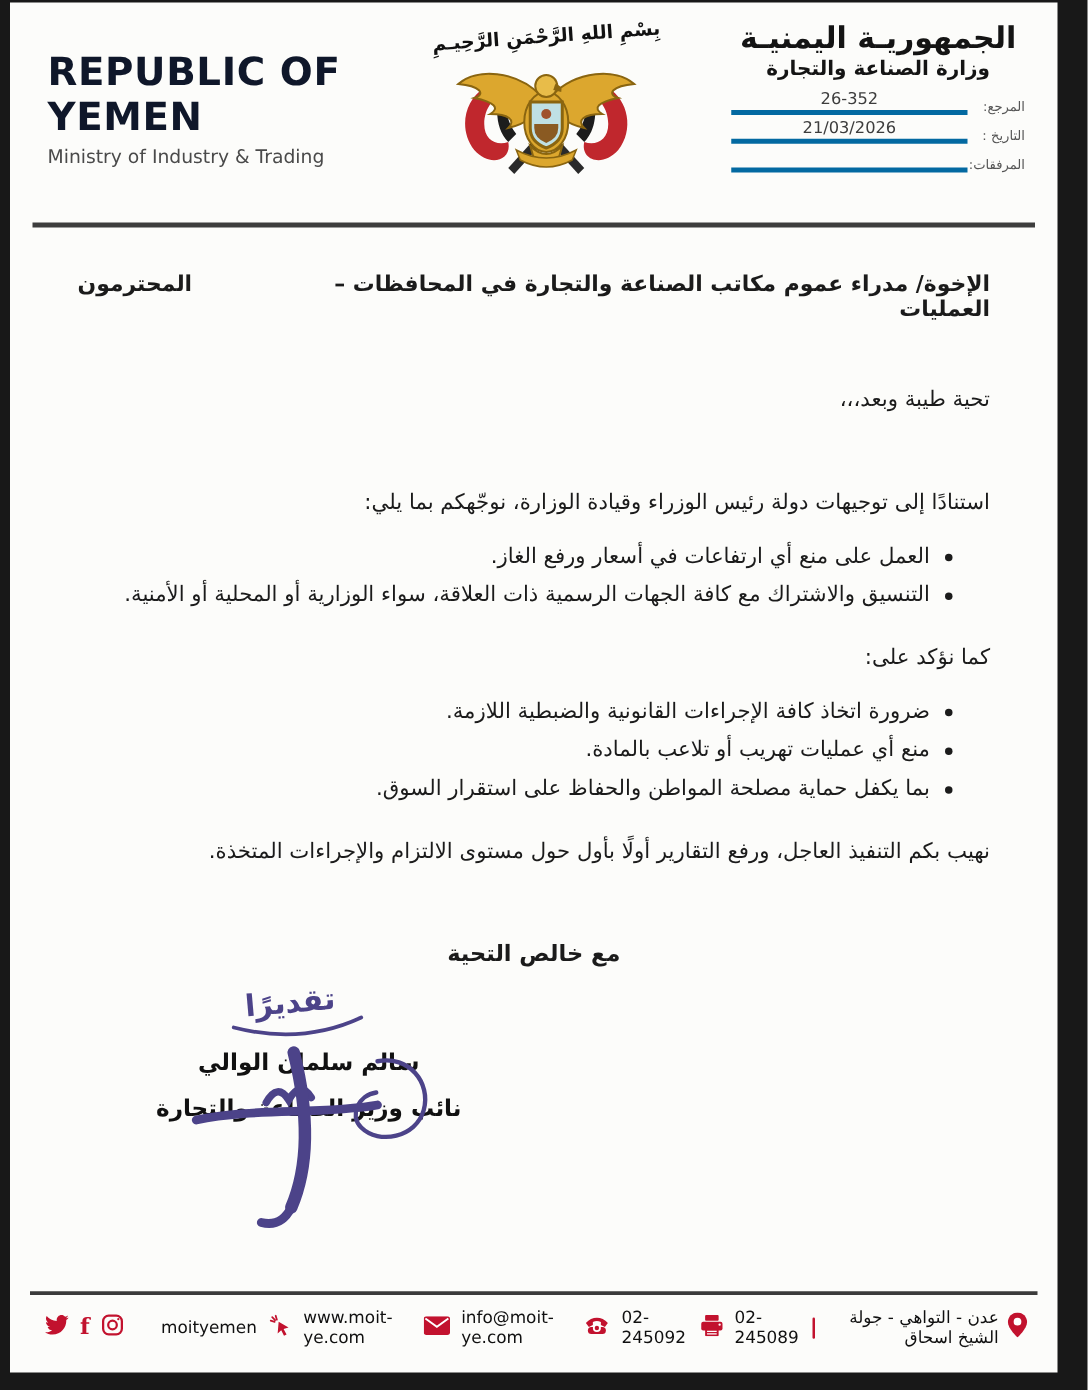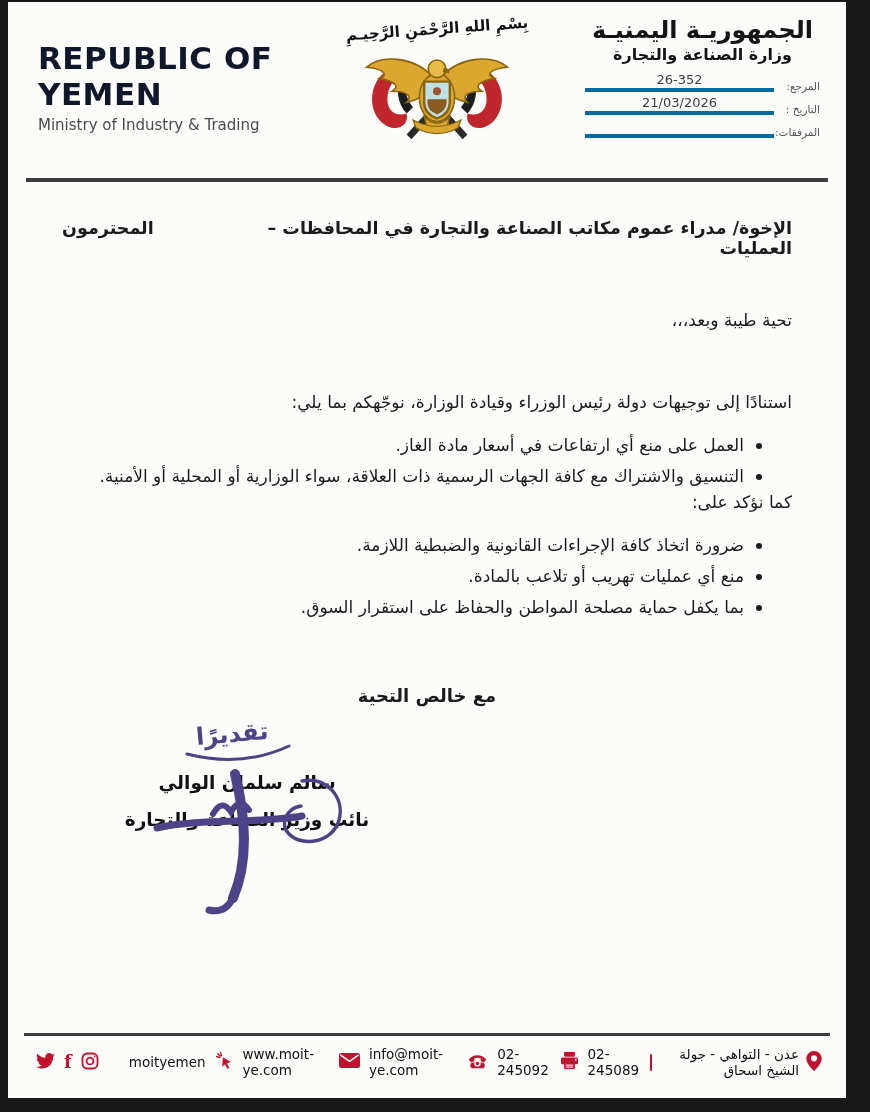--- a/index.html
+++ b/index.html
@@ -45,21 +45,21 @@
     margin-top:36px;align-items:baseline;
   }
   .greeting{margin-top:52px;}
   .intro{margin-top:62px;}
   ul.points{margin:18px 26px 0 0;padding:0;list-style:none;}
   ul.points li{position:relative;padding-right:22px;line-height:31px;}
   ul.points li::before{
     content:"";position:absolute;right:4px;top:13px;width:6px;height:6px;
     border-radius:50%;background:#1b1b1b;
   }
-  .emphasis-intro{}
+  .emphasis-intro{margin-top:24px;}
   .closing{margin-top:24px;}
   .salutation{margin-top:62px;text-align:center;font-weight:bold;font-size:18px;}
   
   .sig-block{
     position:relative;direction:rtl;margin:14px 0 0 0;
     width:330px;margin-right:380px; 
     text-align:center;height:190px;
   }
   .sig-word{
     font-size:24px;font-weight:bold;transform:rotate(-5deg);
@@ -149,32 +149,33 @@
     <div class="recipient">
       <span>الإخوة/ مدراء عموم مكاتب الصناعة والتجارة في المحافظات – العمليات</span>
       <span>المحترمون</span>
     </div>
 
     <div class="greeting">تحية طيبة وبعد،،،</div>
 
     <div class="intro">استنادًا إلى توجيهات دولة رئيس الوزراء وقيادة الوزارة، نوجّهكم بما يلي:</div>
 
     <ul class="points">
-        <li>العمل على منع أي ارتفاعات في أسعار مادة الغاز.</li>
+        <li>العمل على منع أي ارتفاعات في أسعار ورفع الغاز.</li>
         <li>التنسيق والاشتراك مع كافة الجهات الرسمية ذات العلاقة، سواء الوزارية أو المحلية أو الأمنية.</li>
       </ul>
 
     <div class="emphasis-intro">كما نؤكد على:</div>
 
     <ul class="points">
         <li>ضرورة اتخاذ كافة الإجراءات القانونية والضبطية اللازمة.</li>
         <li>منع أي عمليات تهريب أو تلاعب بالمادة.</li>
         <li>بما يكفل حماية مصلحة المواطن والحفاظ على استقرار السوق.</li>
       </ul>
 
+    <div class="closing">نهيب بكم التنفيذ العاجل، ورفع التقارير أولًا بأول حول مستوى الالتزام والإجراءات المتخذة.</div>
 
     <div class="salutation">مع خالص التحية</div>
 
     <div class="sig-block">
       <div class="sig-word" style="color: rgb(76, 67, 137);">تقديرًا</div>
       <div class="sig-name">سالم سلمان الوالي</div>
       <div class="sig-title">نائب وزير الصناعة والتجارة</div>
       <svg class="sig-scribble" width="240" height="190" viewBox="0 0 240 190">
         <g fill="none" stroke="#4c4389" stroke-linecap="round">
           <path d="M70,18 q55,14 102,-8" stroke-width="3"></path>

